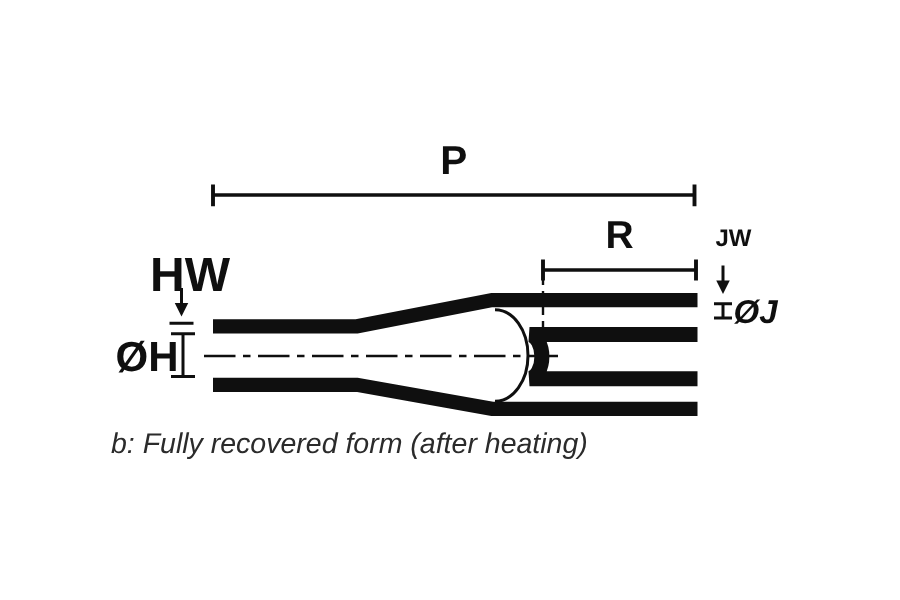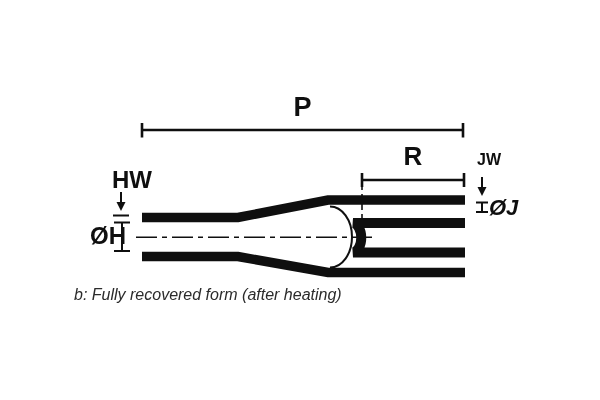--- a/index.html
+++ b/index.html
@@ -25,30 +25,30 @@
   
   .lbl {
     position: absolute;
     color: var(--line, #0f0f0f);
     font-weight: bold;
     line-height: 1.05;
     white-space: nowrap;
   }
   .lbl-p  { left: 142px; top: 93px;  width: 321px; text-align: center; font-size: 27px; }
   .lbl-r  { left: 362px; top: 143px; width: 102px; text-align: center; font-size: 26px; }
-  .lbl-hw { left: 112px; top: 167px; font-size: 24px; }
-  .lbl-oh { left: 90px;  top: 223px; font-size: 24px; }
+  .lbl-hw { left: 100px; top: 167px; font-size: 32px; }
+  .lbl-oh { left: 77px;  top: 223px; font-size: 28px; }
   .lbl-jw { left: 477px; top: 152px; font-size: 16px; }
   .lbl-oj { left: 489px; top: 196px; font-size: 22px; font-style: italic; }
 
   .caption {
     position: absolute;
     left: 74px;
     top: 286px;
-    font-size: 16px;
+    font-size: 19px;
     font-style: italic;
     color: var(--caption, #2b2b2b);
     white-space: nowrap;
   }
 </style>
 </head>
 <body>
 
 <div class="stage">
 

